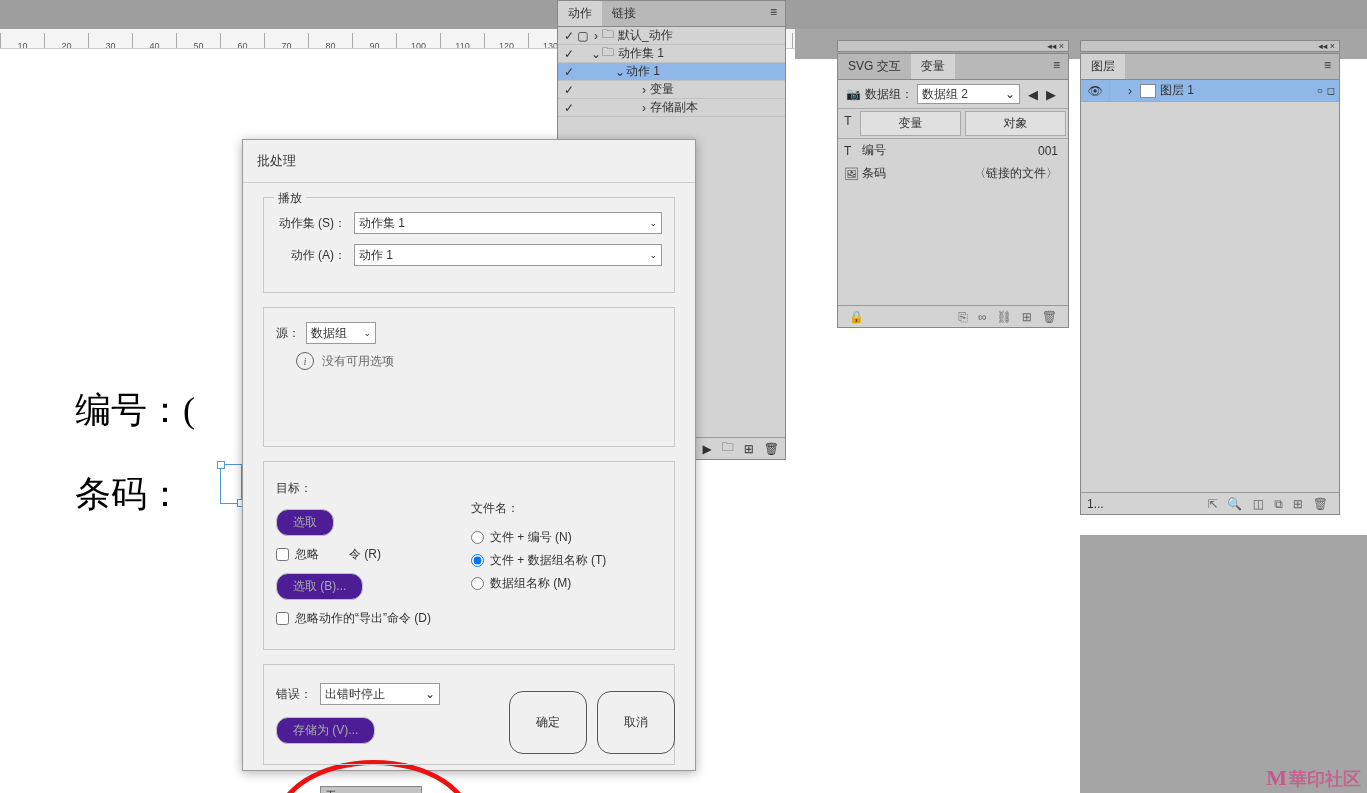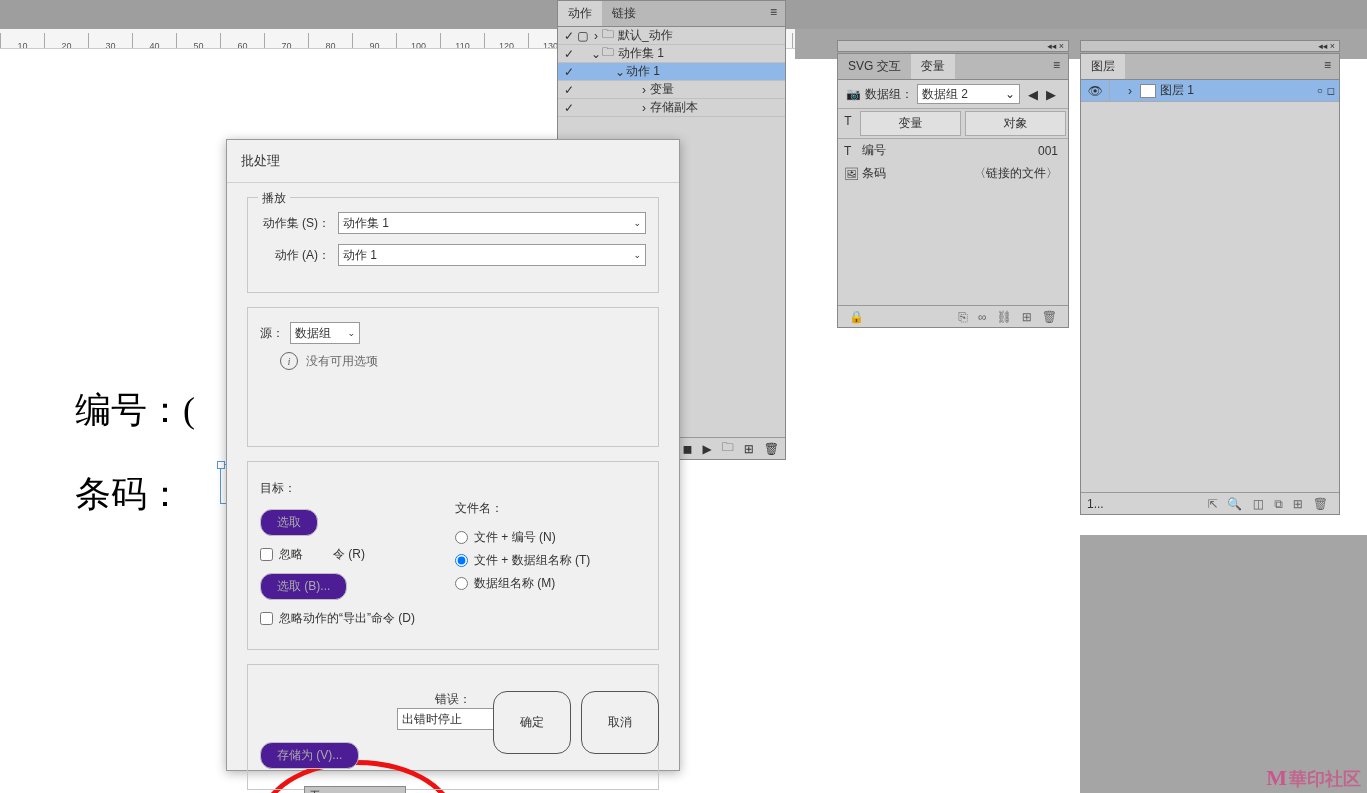--- a/index.html
+++ b/index.html
@@ -34,21 +34,21 @@
 .action-row.sel { background: #8fb8e8; }
 .action-row .chk { width: 14px; text-align: center; }
 .action-row .dlg { width: 14px; text-align: center; }
 .action-row .indent { display: inline-block; }
 .action-row .twirl { width: 12px; display: inline-block; text-align: center; }
 .action-row .folder-icon { display: inline-block; width: 14px; margin-right: 2px; }
 .actions-footer { height: 22px; background: #d3d3d3; border-top: 1px solid #999; display: flex; justify-content: flex-end; align-items: center; padding: 0 6px; gap: 10px; }
 .actions-list-spacer { height: 320px; }
 
 
-.dialog-batch { position: absolute; top: 139px; left: 226px; width: 454px; height: 632px; background: #f0f0f0; border: 1px solid #999; box-shadow: 0 2px 10px rgba(0,0,0,0.3); }
+.dialog-batch { position: absolute; top: 139px; left: 242px; width: 454px; height: 632px; background: #f0f0f0; border: 1px solid #999; box-shadow: 0 2px 10px rgba(0,0,0,0.3); }
 .dialog-title { padding: 12px 14px; border-bottom: 1px solid #d0d0d0; font-size: 13px; }
 .dialog-body { padding: 14px 20px; position: relative; }
 .group { border: 1px solid #c8c8c8; padding: 14px 12px 16px; margin-bottom: 14px; position: relative; }
 .group-title { position: absolute; top: -8px; left: 10px; background: #f0f0f0; padding: 0 4px; font-size: 12px; }
 .form-row { display: flex; align-items: center; margin-bottom: 10px; }
 .form-label { width: 78px; text-align: right; padding-right: 8px; font-size: 12px; }
 .form-select { flex: 1; height: 22px; border: 1px solid #999; background: #fff; padding: 0 4px; display: flex; align-items: center; justify-content: space-between; cursor: pointer; }
 .form-select .caret { font-size: 9px; }
 .src-row { display: flex; align-items: center; margin-bottom: 8px; }
 .info-row { display: flex; align-items: center; margin-left: 20px; color: #666; }
@@ -56,21 +56,21 @@
 
 .dest-section { display: flex; gap: 40px; }
 .dest-left { }
 .dest-right { }
 .checkbox-row { display: flex; align-items: center; margin: 6px 0; }
 .checkbox-row input { margin-right: 6px; }
 .radio-row { display: flex; align-items: center; margin: 6px 0; }
 .radio-row input { margin-right: 6px; }
 .btn-disabled { padding: 4px 16px; border: 1px solid #c0c0c0; border-radius: 12px; color: #aaa; background: #4c1d95; display: inline-block; margin: 4px 0; }
 
-.err-row { display: flex; align-items: center; margin-top: 12px; flex-direction: column; }
+.err-row { display: flex; align-items: center; margin-top: 4px; }
 .err-select { width: 120px; height: 22px; border: 1px solid #999; background: #fff; padding: 0 4px; display: flex; align-items: center; justify-content: space-between; margin-left: 8px; }
 
 .dialog-buttons { position: absolute; bottom: 16px; right: 20px; display: flex; gap: 10px; }
 .dlg-btn { padding: 22px 26px; border: 1px solid #555; border-radius: 14px; background: #f0f0f0; cursor: pointer; }
 
 
 .target-select-open { position: absolute; top: 324px; left: 56px; width: 102px; border: 1px solid #888; background: #d6d6d6; z-index: 10; box-shadow: inset 0 0 0 1px #aaa; }
 .target-select-header { height: 20px; display: flex; align-items: center; justify-content: space-between; padding: 0 4px; background: #c4c4c4; border-bottom: 1px solid #999; }
 
 

